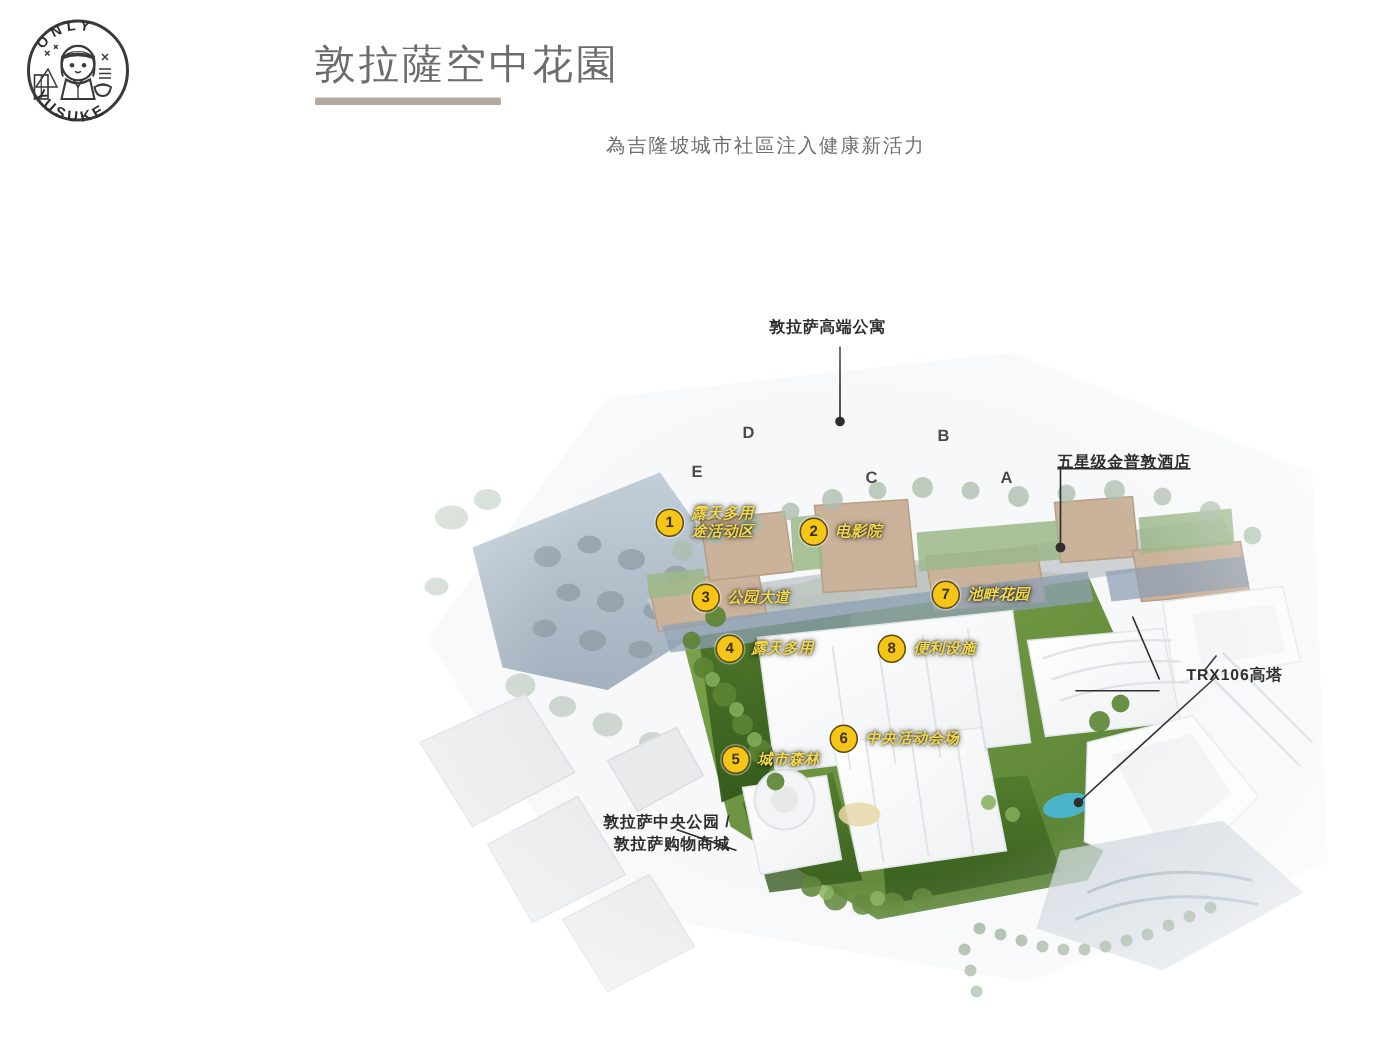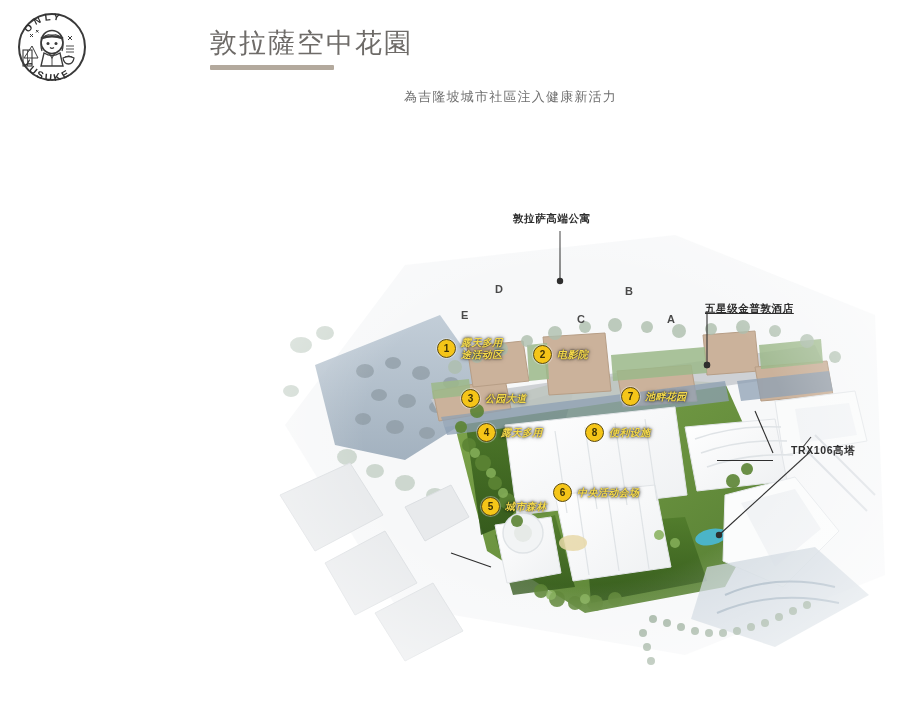--- a/index.html
+++ b/index.html
@@ -399,20 +399,24 @@
     <rect x="0" y="0" width="640" height="470" fill="url(#gFade)" opacity="0.55" pointer-events="none"></rect>
   </svg>
 
   <div class="callout center" style="left:258px; top:16px;">敦拉萨高端公寓</div>
 
   <div class="callout" style="left:450px; top:106px;text-decoration:underline;">五星级金普敦酒店</div>
 
 
   <div class="callout" style="left:536px; top:248px;">TRX106高塔</div>
 
+  <div class="callout right" style="left:82px; top:346px; width:150px;">
+    <div>敦拉萨中央公园 /</div>
+    <div>敦拉萨购物商城</div>
+  </div>
 
   <div style="position:absolute; left:462px; top:265px; width:56px; height:1px; background:#2e2e2e;"></div>
 
   <div class="bldg-letter" style="left:206px; top:114px;">E</div>
   <div class="bldg-letter" style="left:240px; top:88px;">D</div>
   <div class="bldg-letter" style="left:322px; top:118px;">C</div>
   <div class="bldg-letter" style="left:370px; top:90px;">B</div>
   <div class="bldg-letter" style="left:412px; top:118px;">A</div>
 
   <div class="poi" style="left:182px; top:142px;">

